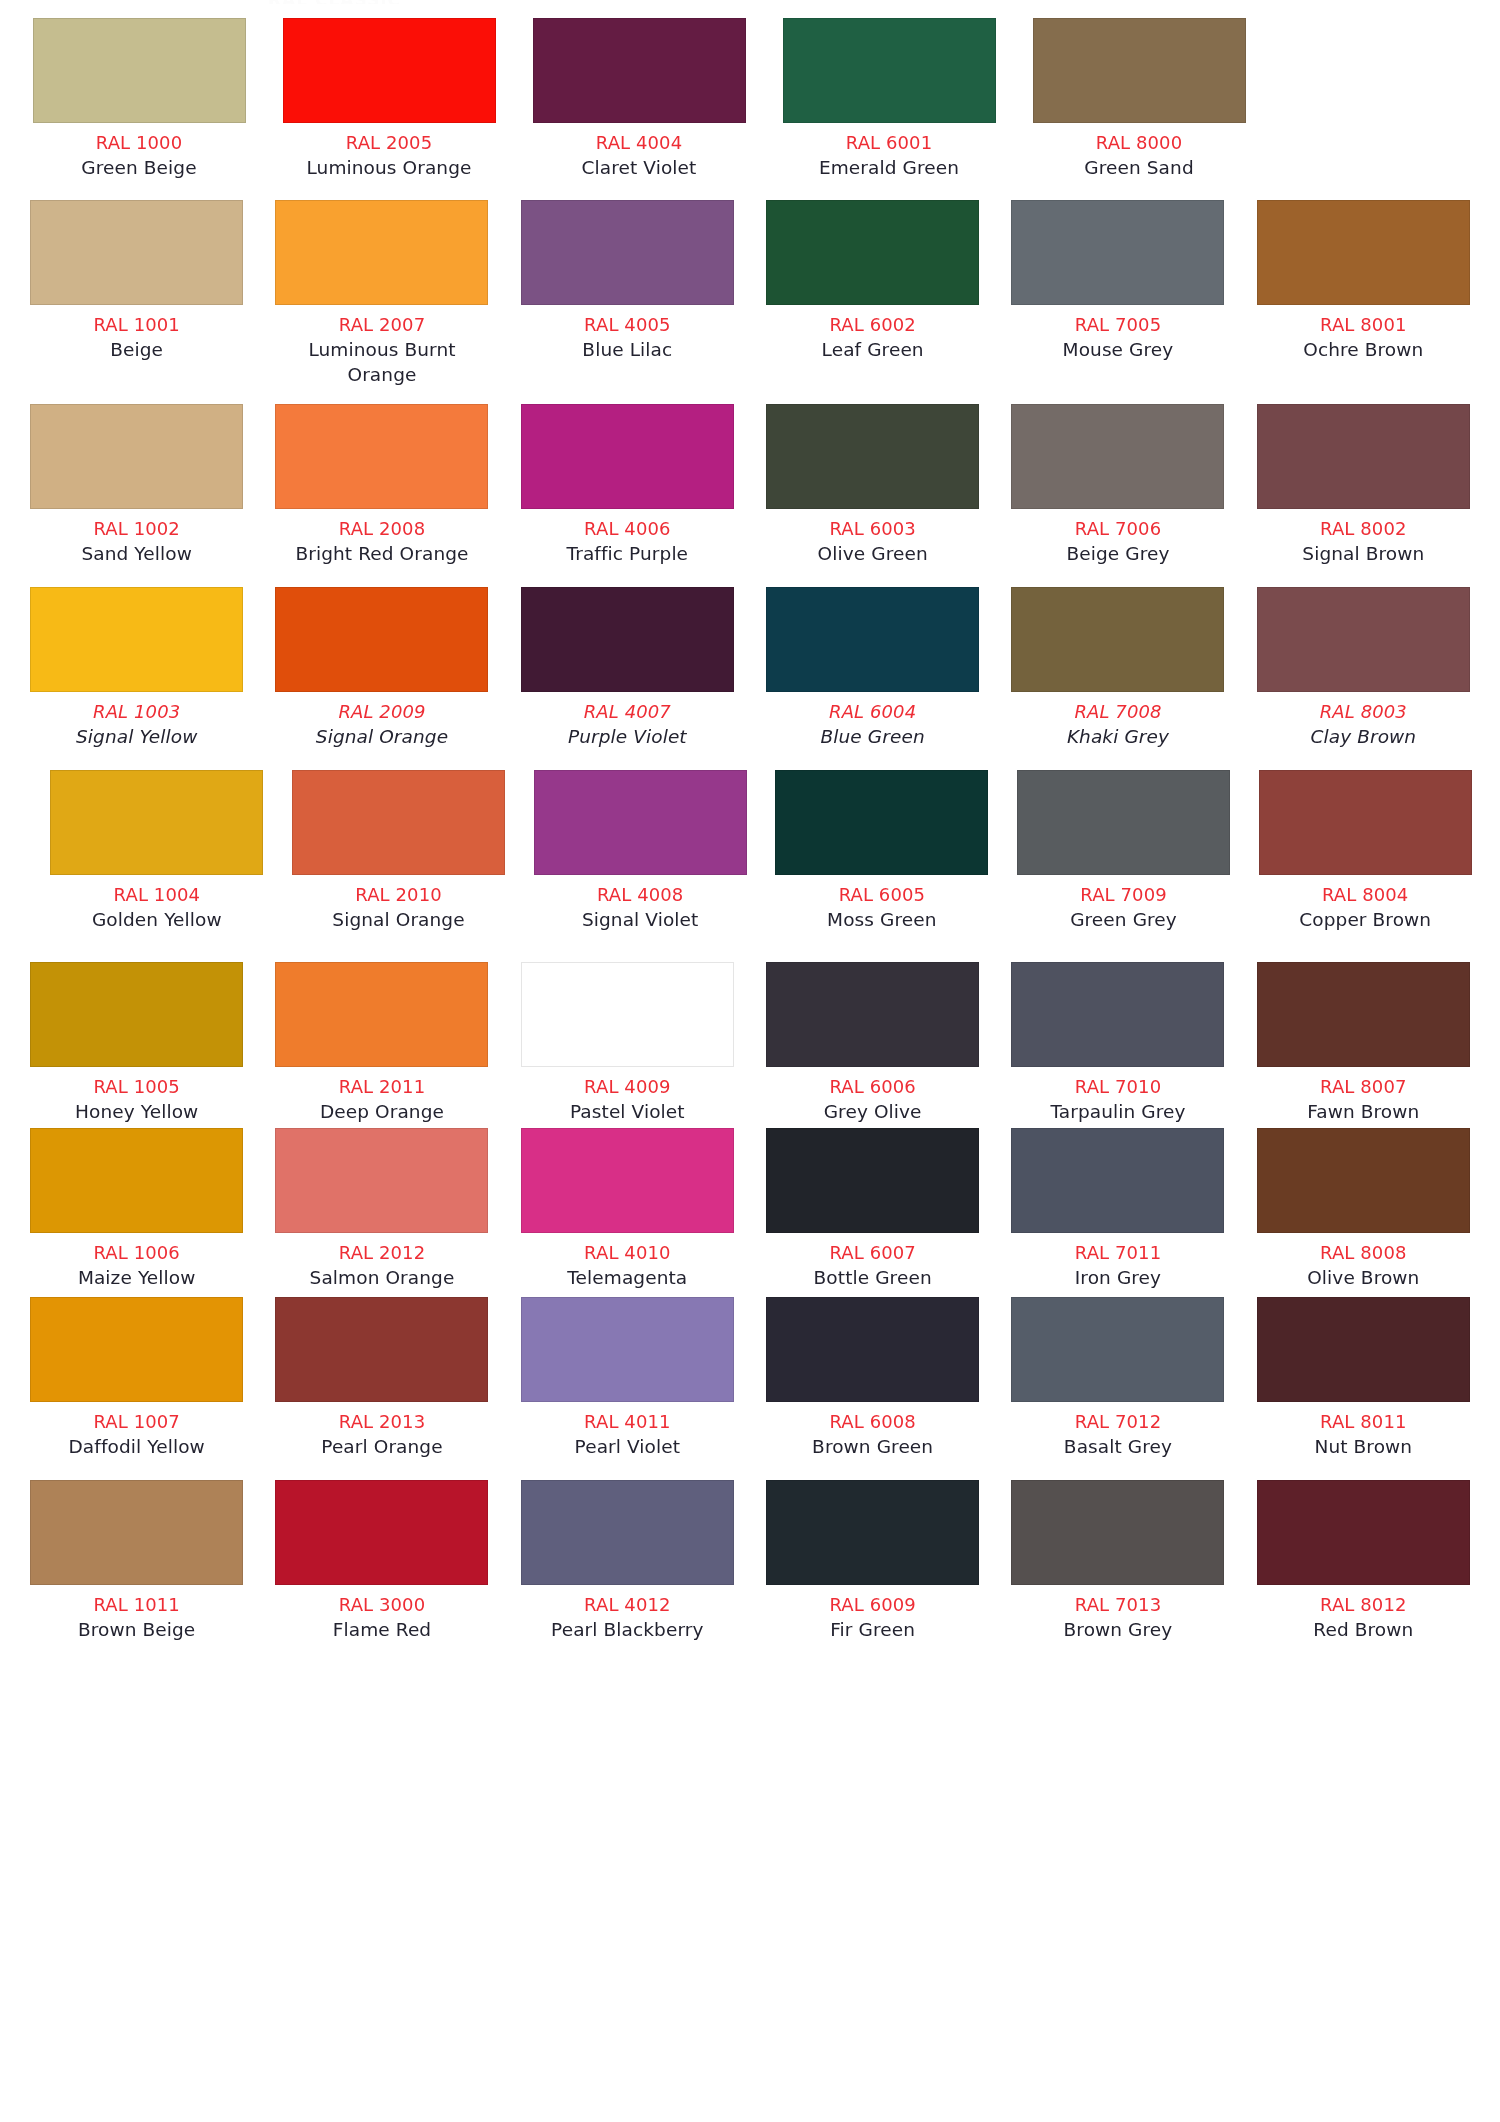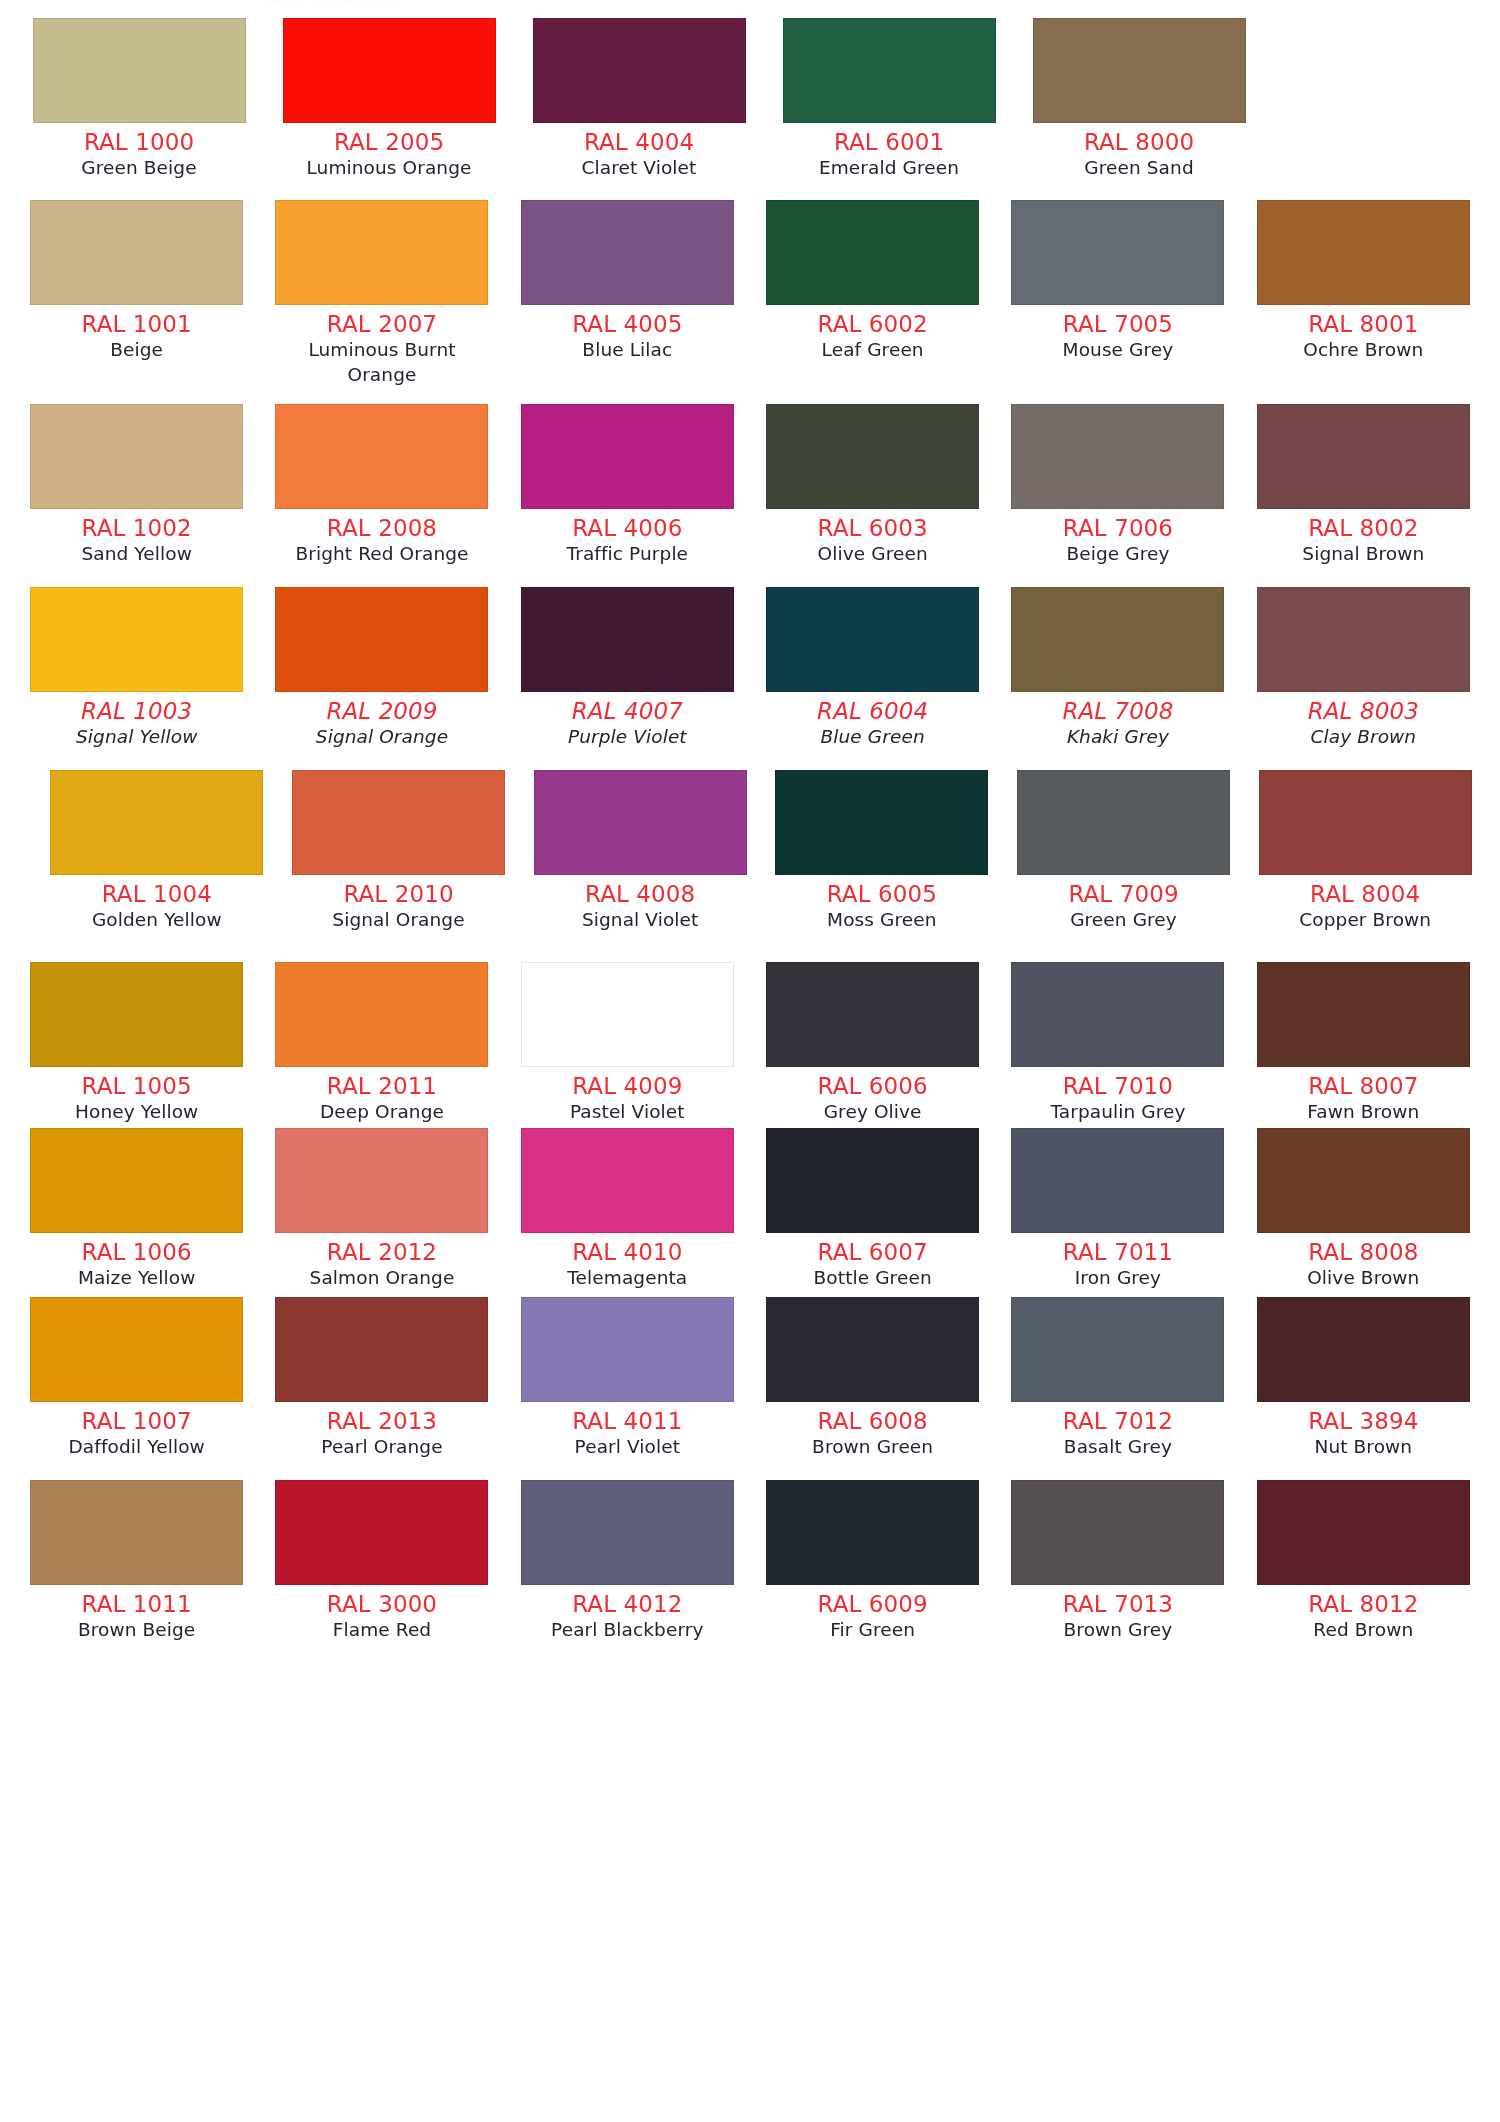--- a/index.html
+++ b/index.html
@@ -64,21 +64,21 @@
 
   .labels {
     width: 100%;
     text-align: center;
     padding-top: 7px;
   }
 
   .ral-code {
     display: block;
     color: #ee2d35;
-    font-size: 23px;
+    font-size: 18px;
     font-weight: normal;
     line-height: 25px;
     letter-spacing: 0.1px;
     white-space: nowrap;
   }
 
   .ral-name {
     display: block;
     color: #232330;
     font-size: 18.5px;
@@ -430,21 +430,21 @@
       <div class="ral-cell">
         <div class="swatch" title="Basalt Grey" style="background: rgb(85, 93, 105);"></div>
         <div class="labels">
           <span class="ral-code">RAL 7012</span>
           <span class="ral-name">Basalt Grey</span>
         </div>
       </div>
       <div class="ral-cell">
         <div class="swatch" title="Nut Brown" style="background: rgb(77, 37, 40);"></div>
         <div class="labels">
-          <span class="ral-code">RAL 3894</span>
+          <span class="ral-code">RAL 8011</span>
           <span class="ral-name">Nut Brown</span>
         </div>
       </div>
     </div>
     <div class="ral-row">
       <div class="ral-cell">
         <div class="swatch" title="Brown Beige" style="background: rgb(174, 130, 87);"></div>
         <div class="labels">
           <span class="ral-code">RAL 1011</span>
           <span class="ral-name">Brown Beige</span>

